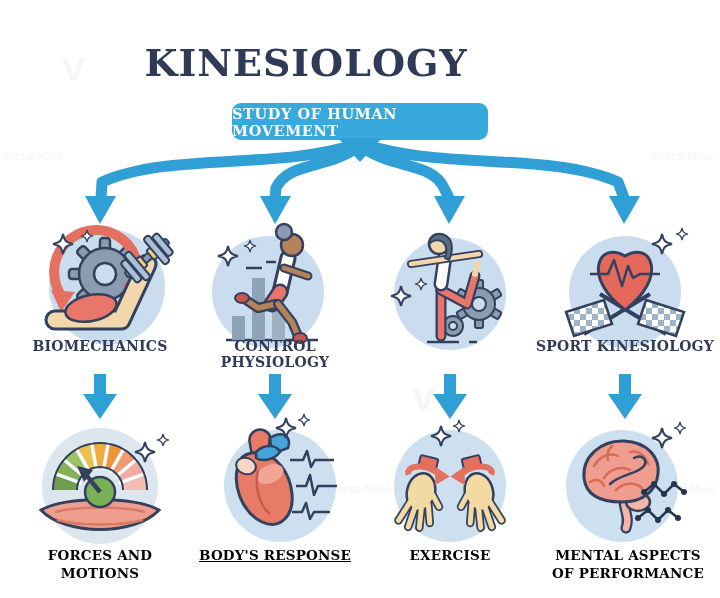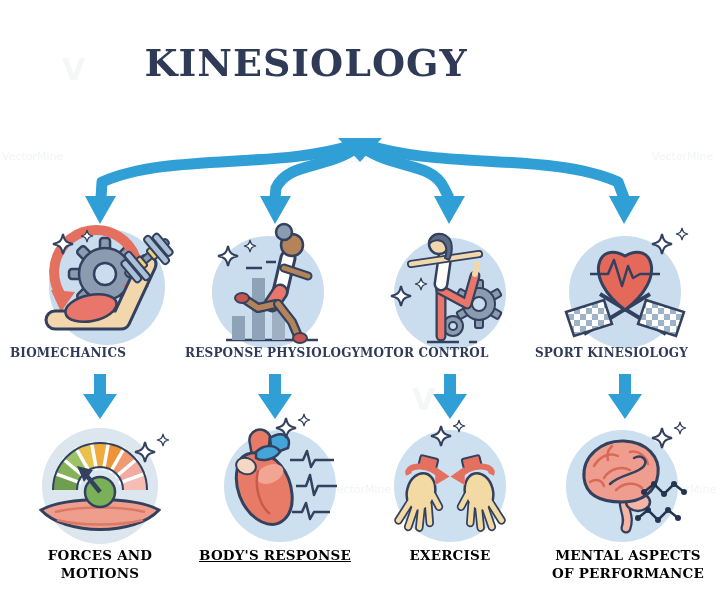--- a/index.html
+++ b/index.html
@@ -4,22 +4,22 @@
 <style>
   html,body{margin:0;padding:0;background:#fff;}
   .stage{position:relative;width:720px;height:598px;background:#fff;overflow:hidden;
          font-family:"DejaVu Serif","Liberation Serif",serif;}
   .title{position:absolute;left:0;top:40px;width:612px;text-align:center;
          font-size:38px;font-weight:bold;letter-spacing:1px;color:#2f3a57;}
   .banner{position:absolute;left:232px;top:103px;width:256px;height:37px;background:#38a9dd;
           border-radius:9px;display:flex;align-items:center;justify-content:center;}
   .banner span{color:#fff;font-weight:bold;font-size:14.5px;letter-spacing:.6px;}
   .icon-box{position:absolute;width:150px;height:150px;}
-  .top-label{position:absolute;top:346px;width:180px;text-align:left;
-             font-weight:bold;font-size:12px;color:#2f3a57;letter-spacing:.2px;}
+  .top-label{position:absolute;top:338px;width:180px;text-align:center;
+             font-weight:bold;font-size:14px;color:#2f3a57;letter-spacing:.2px;}
   .bot-label{position:absolute;top:546px;width:190px;text-align:center;
              font-weight:bold;font-size:13.5px;color:#000000;letter-spacing:.2px;line-height:1.35;}
   .down-arrow{position:absolute;top:374px;width:40px;height:46px;}
   .wm{position:absolute;color:#9aa4ad;opacity:.13;font-size:11px;
       font-family:"DejaVu Sans","Liberation Sans",sans-serif;}
   .wm-logo{position:absolute;color:#c9ced3;opacity:.18;font-size:30px;font-weight:bold;
            font-family:"DejaVu Sans","Liberation Sans",sans-serif;}
   svg{display:block;}
 </style>
 </head>
@@ -29,20 +29,23 @@
 
   <span class="wm" style="left:2px;top:150px;">VectorMine</span>
   <span class="wm" style="left:330px;top:152px;">VectorMine</span>
   <span class="wm" style="left:652px;top:150px;">VectorMine</span>
   <span class="wm" style="left:330px;top:483px;">VectorMine</span>
   <span class="wm" style="left:655px;top:483px;">VectorMine</span>
   <span class="wm-logo" style="left:62px;top:52px;">V</span>
   <span class="wm-logo" style="left:412px;top:382px;">V</span>
 
   <div class="title">KINESIOLOGY</div>
+  <div class="banner">
+    <span>STUDY OF HUMAN MOVEMENT</span>
+  </div>
 
   <svg style="position:absolute;left:0;top:136px;" width="720" height="94" viewBox="0 0 720 94">
     <g stroke="#2f9fd6" stroke-width="11" fill="none" stroke-linejoin="round">
       <path d="M356,8 C280,34 170,16 102,46 L101,62"></path>
       <path d="M358,11 C325,34 288,26 276,52 L275,62"></path>
       <path d="M362,11 C395,34 432,26 444,52 L449,62"></path>
       <path d="M364,8 C440,34 550,16 618,46 L624,62"></path>
     </g>
     <polygon points="338,2 382,2 360,26" fill="#2f9fd6"></polygon>
     <g fill="#2f9fd6">
@@ -214,22 +217,21 @@
       <path d="M75,98 C32,66 48,28 75,44 C102,28 118,66 75,98 Z" fill="#e4695a" stroke="#33415e" stroke-width="3"></path>
       <polyline points="40,62 58,62 64,48 72,74 78,54 83,66 90,62 110,62" fill="none" stroke="#33415e" stroke-width="2.5" stroke-linejoin="round"></polyline>
     </g>
     <g fill="#fff" stroke="#33415e" stroke-width="2">
       <path transform="translate(112,32)" d="M0,-10 C1.5,-3 3,-1.5 10,0 C3,1.5 1.5,3 0,10 C-1.5,3 -3,1.5 -10,0 C-3,-1.5 -1.5,-3 0,-10 Z"></path>
       <path transform="translate(132,22) scale(.6)" d="M0,-10 C1.5,-3 3,-1.5 10,0 C3,1.5 1.5,3 0,10 C-1.5,3 -3,1.5 -10,0 C-3,-1.5 -1.5,-3 0,-10 Z"></path>
     </g>
   </svg>
 
   <div class="top-label" style="left:10px;">BIOMECHANICS</div>
-  <div class="top-label" style="left:185px;">RESPONSE PHYSIOLOGY</div>
-  <div class="top-label" style="left:360px;">MOTOR CONTROL</div>
+  <div class="top-label" style="left:185px;">CONTROL PHYSIOLOGY</div>
   <div class="top-label" style="left:535px;">SPORT KINESIOLOGY</div>
 
   <svg class="down-arrow" style="left:80px;" viewBox="0 0 40 46">
       <rect x="14" y="0" width="12" height="21" fill="#2f9fd6"></rect>
       <polygon points="3,20 37,20 20,45" fill="#2f9fd6"></polygon>
     </svg>
   <svg class="down-arrow" style="left:255px;" viewBox="0 0 40 46">
       <rect x="14" y="0" width="12" height="21" fill="#2f9fd6"></rect>
       <polygon points="3,20 37,20 20,45" fill="#2f9fd6"></polygon>
     </svg>

